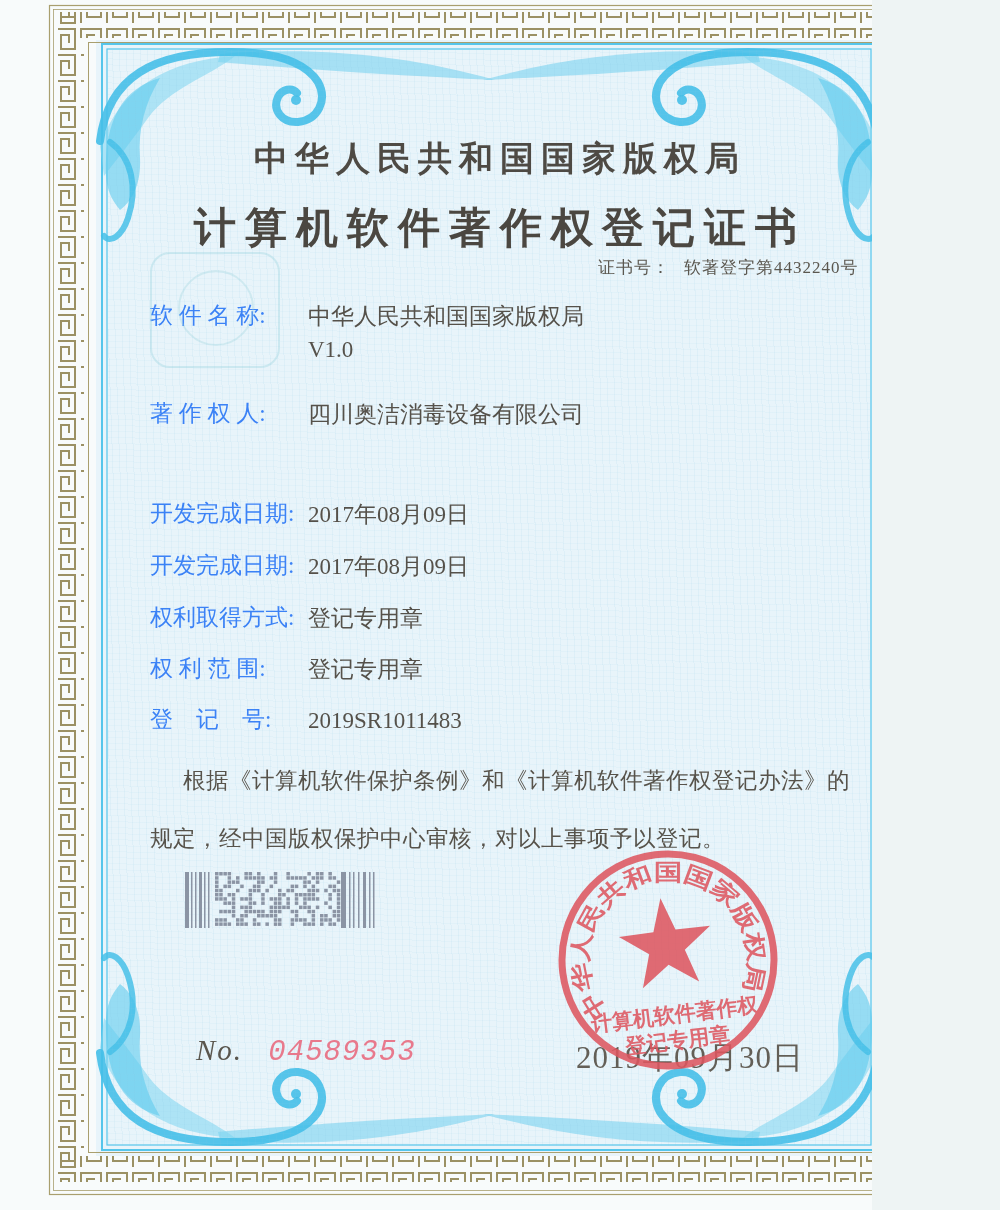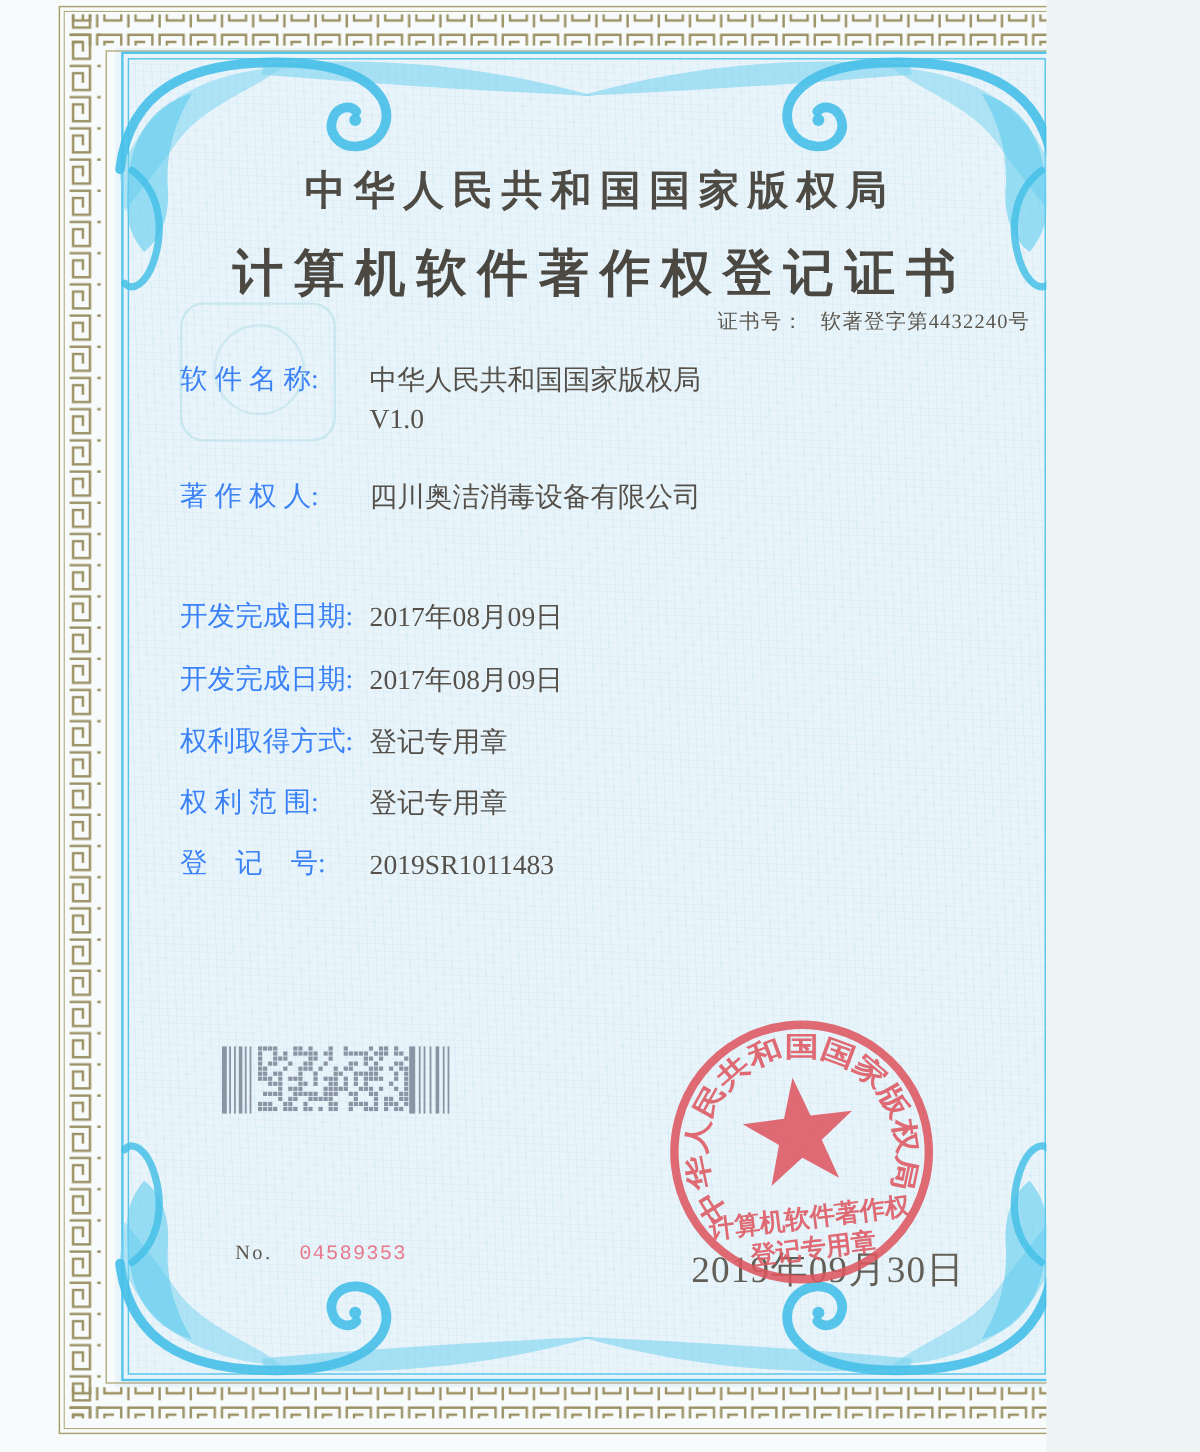--- a/index.html
+++ b/index.html
@@ -39,21 +39,21 @@
     border:2px solid rgba(150,208,220,0.30);
   }
   .field-row{position:absolute;left:0;top:0;width:1000px;font-size:23px;}
   .field-row .flabel{position:absolute;left:150px;white-space:pre;color:#3b82f6;}
   .field-row .fvalue{position:absolute;left:308px;white-space:pre-line;line-height:33px;color:#55514a;}
   .statement{
     position:absolute;left:150px;top:752px;width:726px;
     font-size:22.5px;line-height:58px;text-indent:33px;letter-spacing:0.5px;color:#57534b;
   }
   .barcode-wrap{position:absolute;left:185px;top:870px;width:196px;height:62px;z-index:3;}
-  .serial-row{position:absolute;left:196px;top:1034px;font-size:17px;z-index:3;}
+  .serial-row{position:absolute;left:196px;top:1034px;font-size:29px;z-index:3;font-style:italic;}
   .serial-row .no-label{letter-spacing:2px;color:#5a564e;}
   .serial-row .no-value{
     margin-left:18px;color:#e8798c;
     font-family:"Liberation Mono","DejaVu Sans Mono",monospace;letter-spacing:1px;
   }
   .issue-date{
     position:absolute;left:576px;top:1037px;font-size:31px;letter-spacing:1px;
     color:#635f57;z-index:3;
   }
   .seal{position:absolute;left:548px;top:840px;width:240px;height:240px;z-index:4;transform:rotate(-7deg);}
@@ -141,20 +141,24 @@
     </div>
     <div class="field-row" style="top:653px">
       <span class="flabel">权 利 范 围:</span>
       <span class="fvalue">登记专用章</span>
     </div>
     <div class="field-row" style="top:704px">
       <span class="flabel">登　记　号:</span>
       <span class="fvalue">2019SR1011483</span>
     </div>
 
+    <div class="statement">
+      <span>根据《计算机软件保护条例》和《计算机软件著作权登记办法》的</span>
+      <br><span>规定，经中国版权保护中心审核，对以上事项予以登记。</span>
+    </div>
 
     <div class="barcode-wrap">
       <svg id="barcodeSvg" width="196" height="62" viewBox="0 0 196 62">
           <rect x="0" y="2" width="4" height="56" fill="#8b94a4"></rect>
           <rect x="6" y="2" width="1.5" height="56" fill="#8b94a4"></rect>
           <rect x="10" y="2" width="1.5" height="56" fill="#8b94a4"></rect>
           <rect x="14" y="2" width="3" height="56" fill="#8b94a4"></rect>
           <rect x="19" y="2" width="1.5" height="56" fill="#8b94a4"></rect>
           <rect x="23" y="2" width="1.5" height="56" fill="#8b94a4"></rect>
           <rect x="30" y="2" width="3.5" height="3.5" fill="#8b94a4"></rect>

